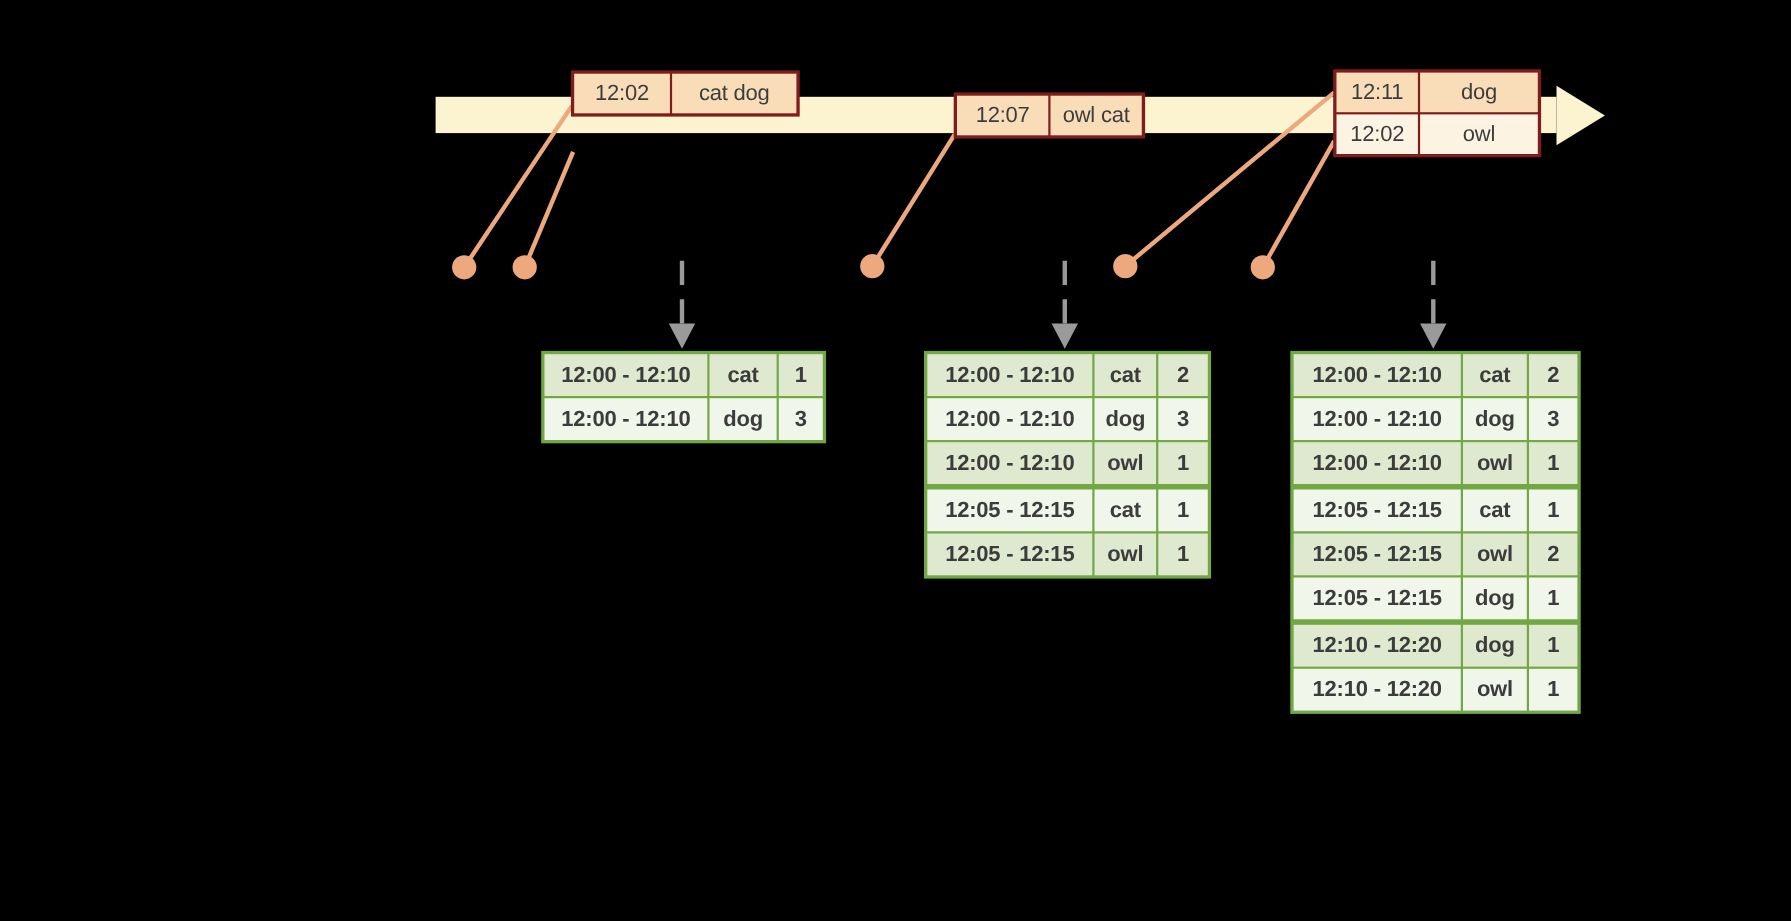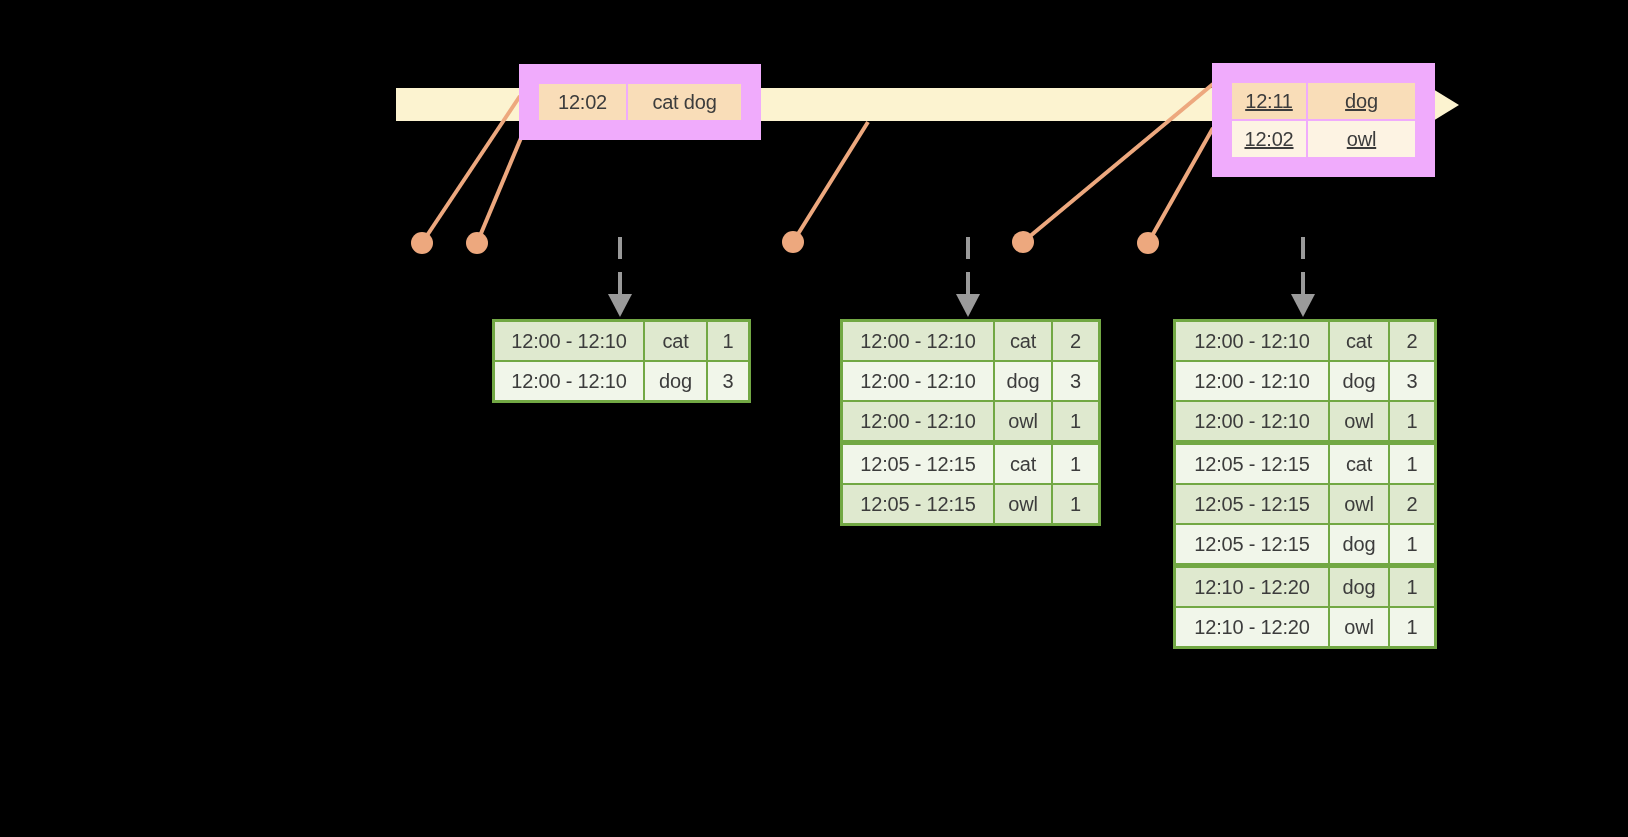--- a/index.html
+++ b/index.html
@@ -5,41 +5,41 @@
   html,body{margin:0;padding:0;background:#000;}
   .stage{position:relative;width:1628px;height:837px;background:#000;overflow:hidden;
          font-family:"Liberation Sans","DejaVu Sans",sans-serif;color:#3c3c3c;}
   .overlay{position:absolute;left:0;top:0;z-index:1;}
   .oline{stroke:#eda87e;stroke-width:4;fill:none;}
   .odot{fill:#eda87e;}
   .dline{stroke:#9a9a9a;stroke-width:4;stroke-dasharray:22 13;fill:none;}
   .dhead{fill:#9a9a9a;}
 
   
-  .etable{position:absolute;z-index:2;background:#f0abfc;padding:20px;
+  .etable{position:absolute;z-index:2;background:#7f1d1d;padding:3px;
           display:flex;flex-direction:column;gap:2px;}
   .erow{display:grid;gap:2px;}
   .e1cols{grid-template-columns:87px 113px;}
   .e2cols{grid-template-columns:83px 83px;}
-  .e3cols{grid-template-columns:74px 107px;text-decoration:underline;}
+  .e3cols{grid-template-columns:74px 107px;}
   .cell{height:36px;line-height:36px;text-align:center;font-size:20px;
         letter-spacing:-0.2px;white-space:nowrap;overflow:hidden;}
   .erow-a .cell{background:#f9ddb8;}
   .erow-b .cell{background:#fdf3e3;}
 
   
   .gtable{position:absolute;z-index:2;background:#72a844;padding:3px;
           display:flex;flex-direction:column;}
   .grow{display:grid;gap:2px;margin-top:2px;}
   .grow:first-child{margin-top:0;}
   .grow.gsep{margin-top:5px;}
   .r1cols{grid-template-columns:148px 61px 40px;}
   .r2cols{grid-template-columns:150px 56px 45px;}
   .r3cols{grid-template-columns:152px 58px 44px;}
-  .grow .cell{height:38px;line-height:38px;}
+  .grow .cell{height:38px;line-height:38px;font-weight:bold;}
   .grow-a .cell{background:#dfe9cf;}
   .grow-b .cell{background:#f1f6ea;}
 </style>
 </head>
 <body>
 
 <div class="stage">
 
   <svg class="overlay" width="1628" height="837" viewBox="0 0 1628 837">
 
@@ -71,20 +71,26 @@
     </g>
   </svg>
 
   <div class="etable" style="left:519px;top:64px">
     <div class="erow e1cols erow-a">
       <div class="cell">12:02</div>
       <div class="cell">cat dog</div>
     </div>
   </div>
 
+  <div class="etable" style="left:867px;top:84px">
+    <div class="erow e2cols erow-a">
+      <div class="cell">12:07</div>
+      <div class="cell">owl cat</div>
+    </div>
+  </div>
 
   <div class="etable" style="left:1212px;top:63px">
     <div class="erow e3cols erow-a">
       <div class="cell">12:11</div>
       <div class="cell">dog</div>
     </div>
     <div class="erow e3cols erow-b">
       <div class="cell">12:02</div>
       <div class="cell">owl</div>
     </div>

